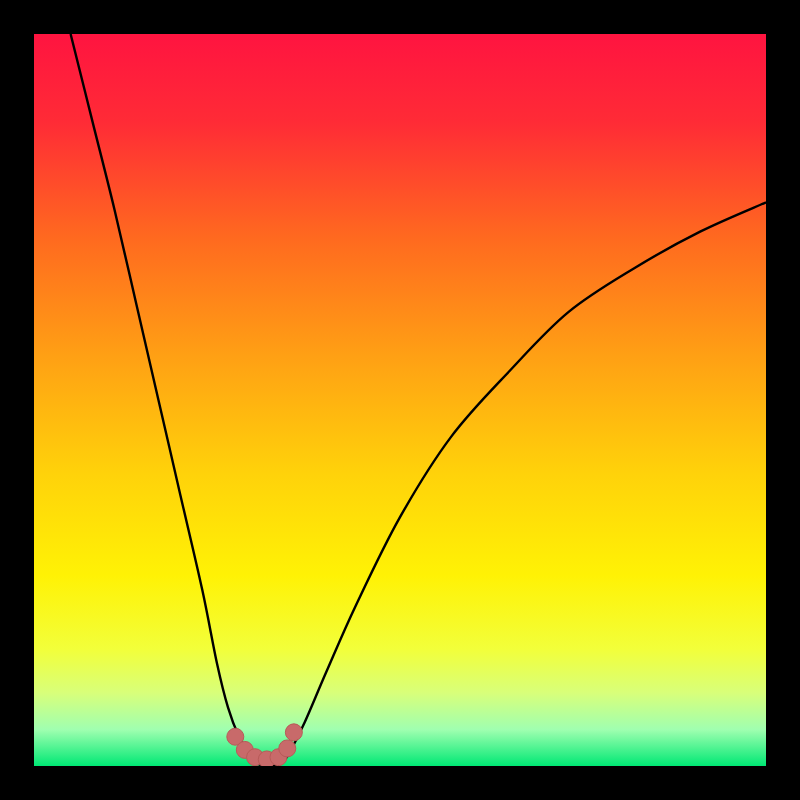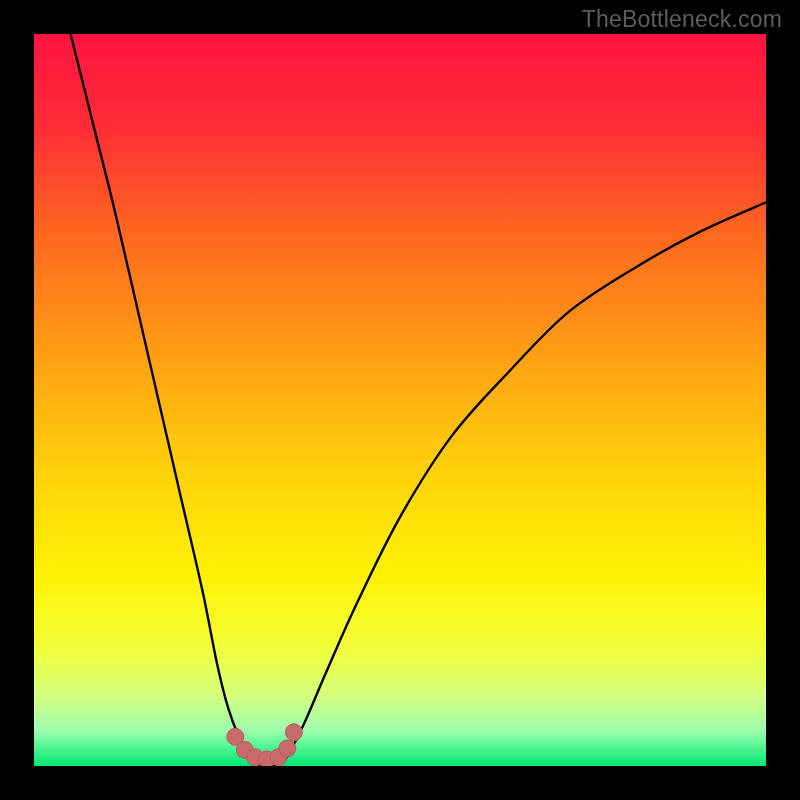--- a/index.html
+++ b/index.html
@@ -33,21 +33,20 @@
     font-size: 23px;
     letter-spacing: 0.2px;
     font-weight: 500;
   }
   svg { display: block; }
 </style>
 </head>
 <body>
 
 <div class="frame">
-  <div class="watermark">TheBottleneck.com</div>
 
   <div class="plot-area">
     <svg id="chart-svg" width="732" height="732" viewBox="0 0 732 732">
       <defs>
         <linearGradient id="bg-grad" x1="0" y1="0" x2="0" y2="1">
             <stop offset="0%" stop-color="#ff1440"></stop>
             <stop offset="12%" stop-color="#ff2b36"></stop>
             <stop offset="28.000000000000004%" stop-color="#ff6a1f"></stop>
             <stop offset="44%" stop-color="#ffa014"></stop>
             <stop offset="60%" stop-color="#ffd20a"></stop>

